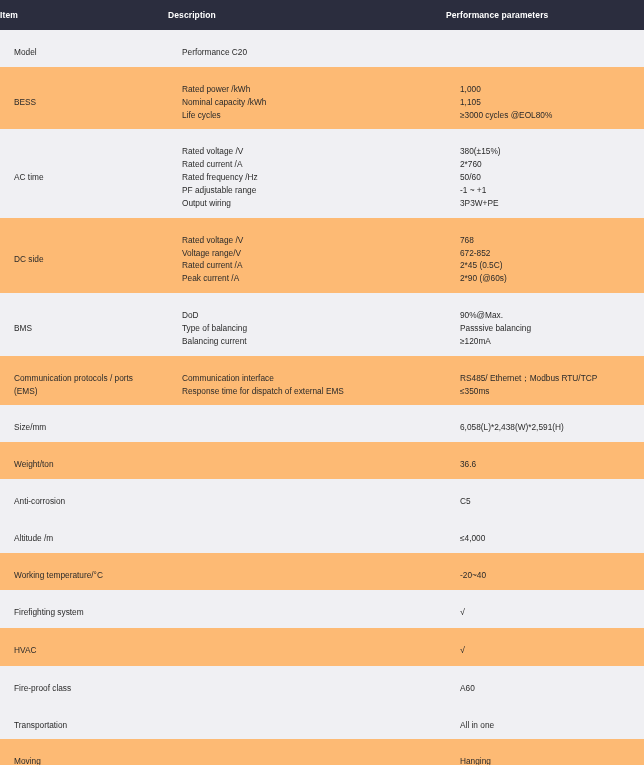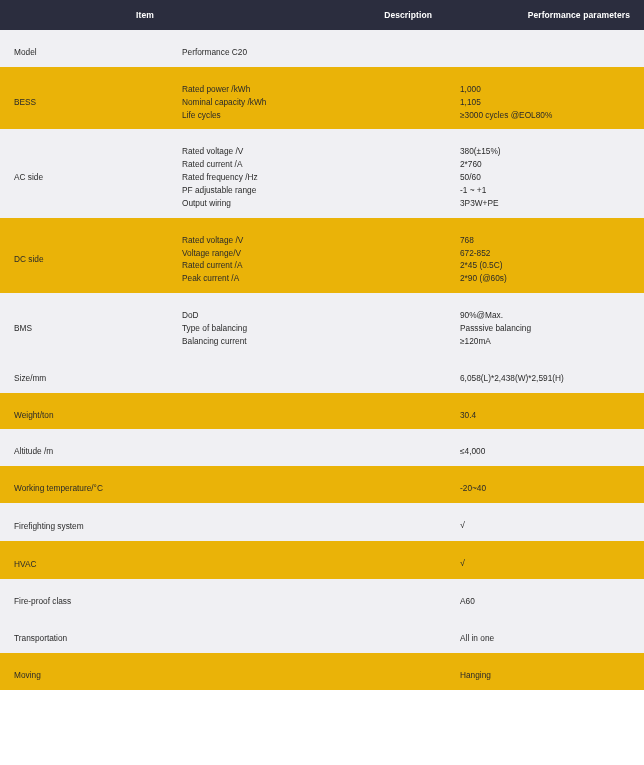--- a/index.html
+++ b/index.html
@@ -17,38 +17,38 @@
   table.spec-table {
     width: 644px;
     border-collapse: collapse;
     table-layout: fixed;
   }
   table.spec-table th {
     background: #2b2d3e;
     color: #ffffff;
     font-size: 8.5px;
     font-weight: bold;
-    text-align: right;
+    text-align: left;
     padding: 10px 14px 10px 0;
     letter-spacing: 0.1px;
   }
   table.spec-table td {
     font-size: 8.3px;
     color: #2a2a2a;
     padding: 16px 14px 8px 14px;
     vertical-align: middle;
     line-height: 1.55;
     border: none;
   }
   col.c-item { width: 168px; }
   col.c-desc { width: 278px; }
   col.c-perf { width: 198px; }
 
   tr.row-alt td { background: #f0f0f3; }
-  tr.row-plain td { background: #eab308; }
+  tr.row-plain td { background: #fdba74; }
 
   td.cell-item { color: #2a2a2a; }
   td.cell-desc { color: #2a2a2a; }
   td.cell-perf { color: #2a2a2a; }
 
   .multiline span { display: block; }
   .check { font-size: 9px; color: #2a2a2a; }
 </style>
 </head>
 <body>
@@ -88,21 +88,21 @@
           <span>Life cycles</span>
         </td>
         <td class="cell-perf multiline">
           <span>1,000</span>
           <span>1,105</span>
           <span>≥3000 cycles @EOL80%</span>
         </td>
       </tr>
       <tr class="row-alt">
         <td class="cell-item multiline">
-          <span>AC side</span>
+          <span>AC time</span>
         </td>
         <td class="cell-desc multiline">
           <span>Rated voltage /V</span>
           <span>Rated current /A</span>
           <span>Rated frequency /Hz</span>
           <span>PF adjustable range</span>
           <span>Output wiring</span>
         </td>
         <td class="cell-perf multiline">
           <span>380(±15%)</span>
@@ -137,40 +137,64 @@
           <span>DoD</span>
           <span>Type of balancing</span>
           <span>Balancing current</span>
         </td>
         <td class="cell-perf multiline">
           <span>90%@Max.</span>
           <span>Passsive balancing</span>
           <span>≥120mA</span>
         </td>
       </tr>
+      <tr class="row-plain">
+        <td class="cell-item multiline">
+          <span>Communication protocols / ports (EMS)</span>
+        </td>
+        <td class="cell-desc multiline">
+          <span>Communication interface</span>
+          <span>Response time for dispatch of external EMS</span>
+        </td>
+        <td class="cell-perf multiline">
+          <span>RS485/ Ethernet；Modbus RTU/TCP</span>
+          <span>≤350ms</span>
+        </td>
+      </tr>
       <tr class="row-alt">
         <td class="cell-item multiline">
           <span>Size/mm</span>
         </td>
         <td class="cell-desc multiline">
           <span></span>
         </td>
         <td class="cell-perf multiline">
           <span>6,058(L)*2,438(W)*2,591(H)</span>
         </td>
       </tr>
       <tr class="row-plain">
         <td class="cell-item multiline">
           <span>Weight/ton</span>
         </td>
         <td class="cell-desc multiline">
           <span></span>
         </td>
         <td class="cell-perf multiline">
-          <span>30.4</span>
+          <span>36.6</span>
+        </td>
+      </tr>
+      <tr class="row-alt">
+        <td class="cell-item multiline">
+          <span>Anti-corrosion</span>
+        </td>
+        <td class="cell-desc multiline">
+          <span></span>
+        </td>
+        <td class="cell-perf multiline">
+          <span>C5</span>
         </td>
       </tr>
       <tr class="row-alt">
         <td class="cell-item multiline">
           <span>Altitude /m</span>
         </td>
         <td class="cell-desc multiline">
           <span></span>
         </td>
         <td class="cell-perf multiline">

